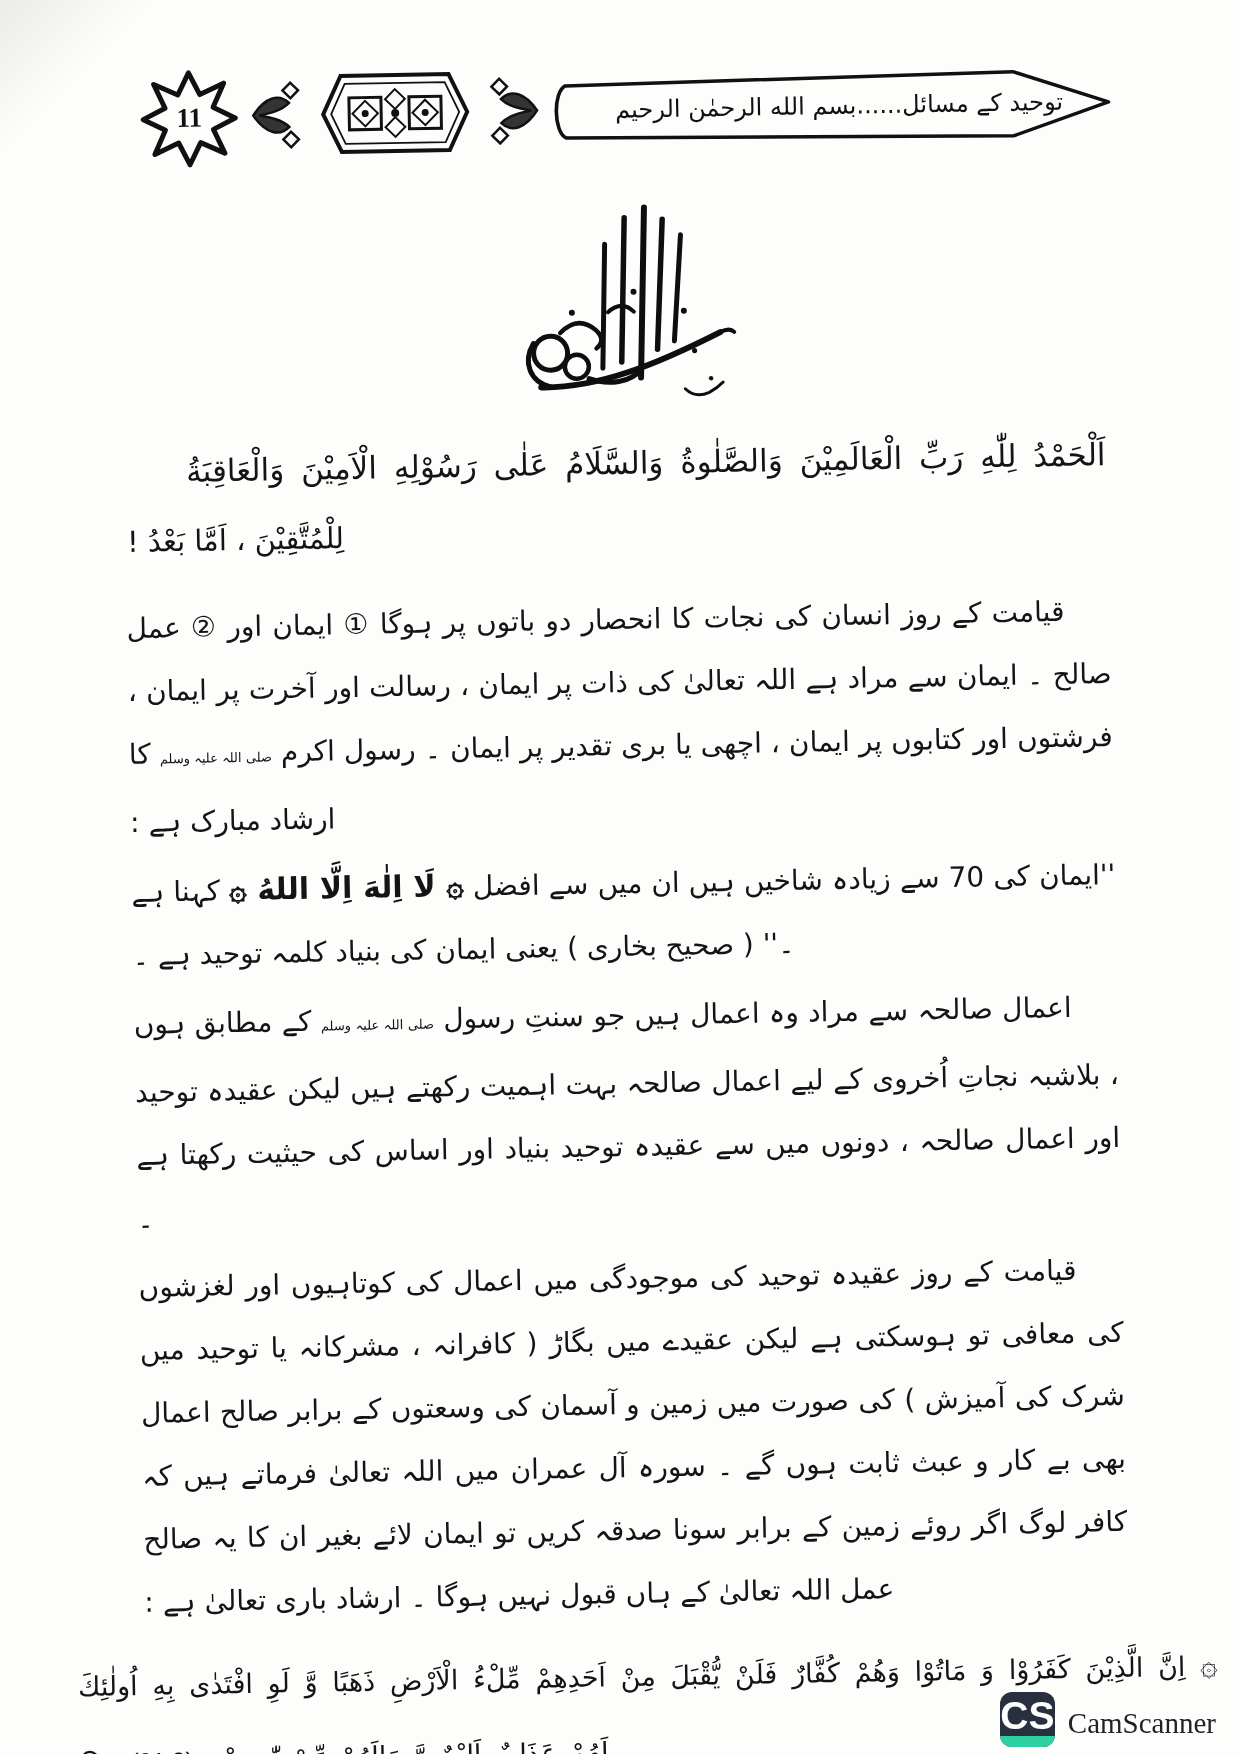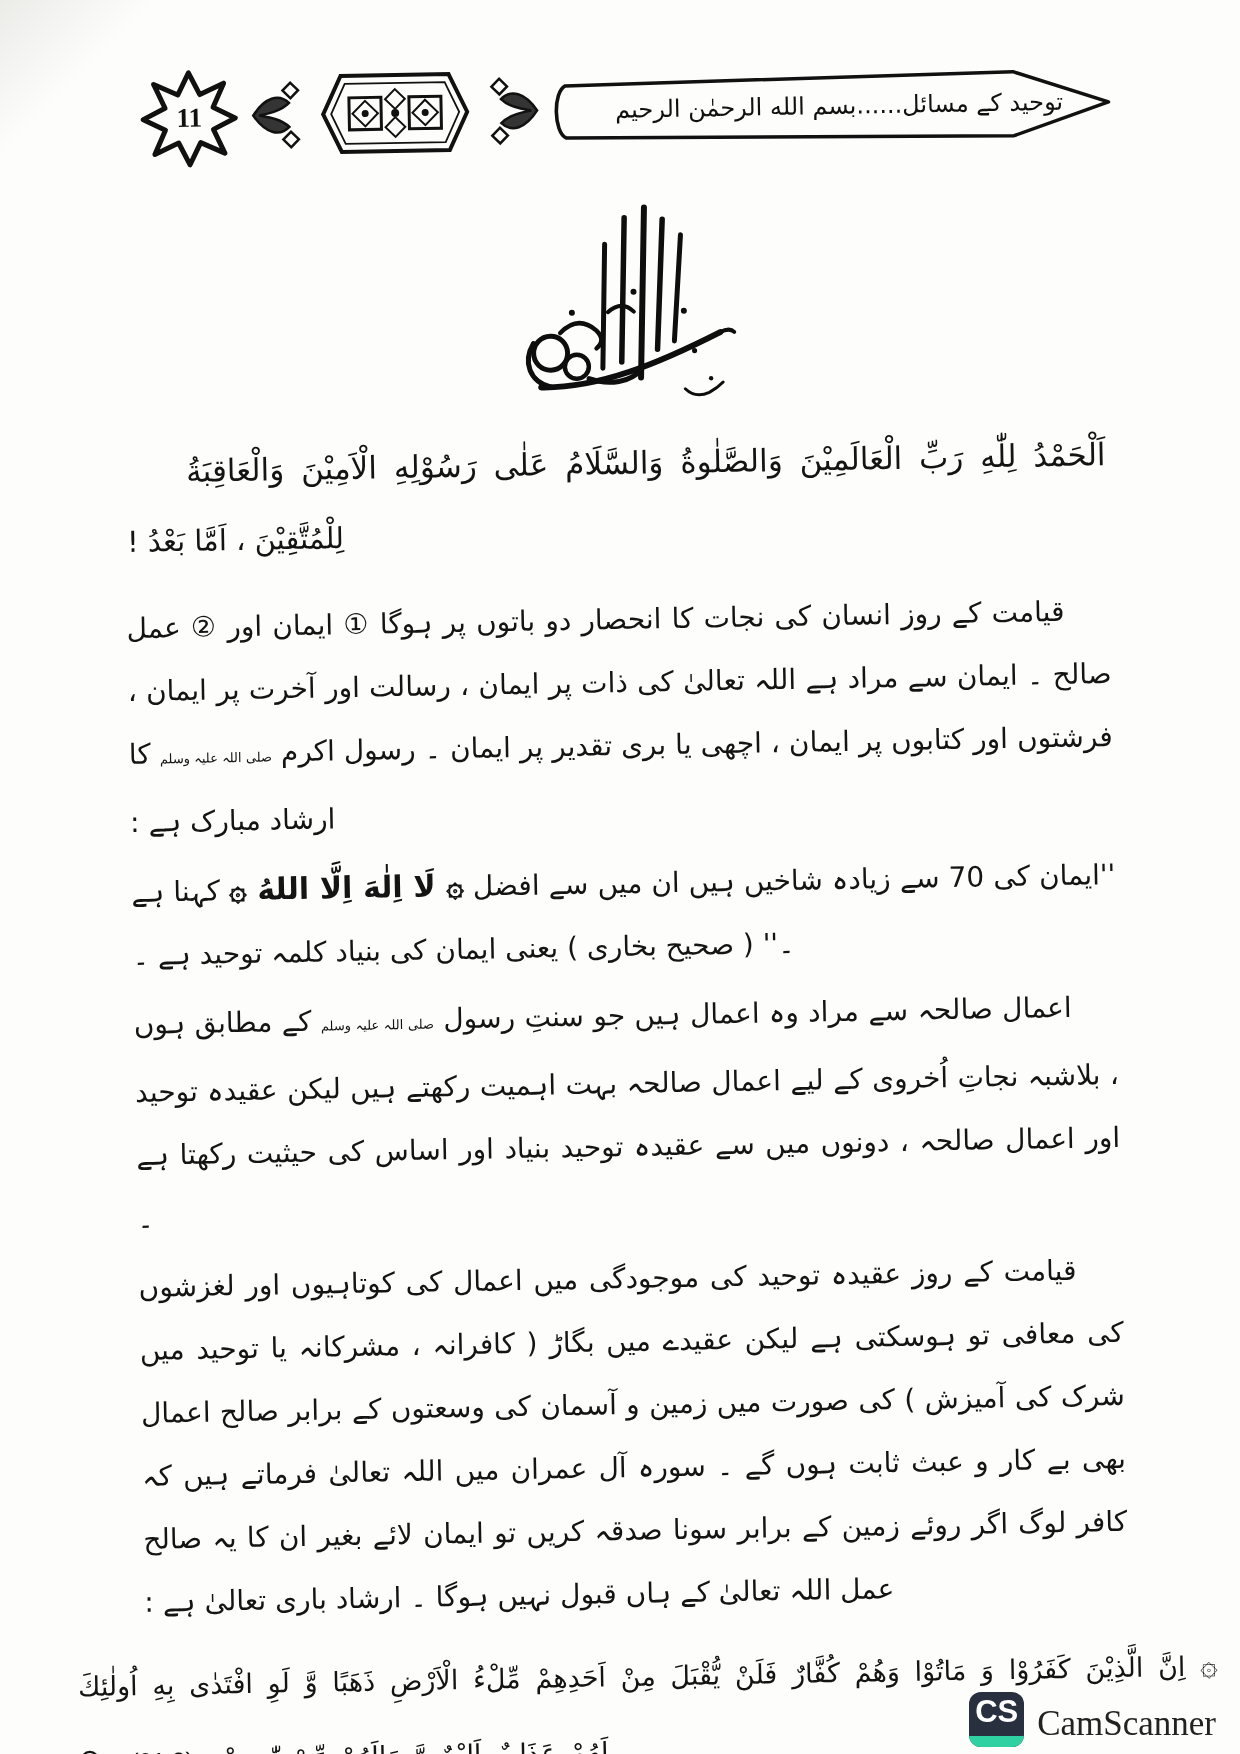--- a/index.html
+++ b/index.html
@@ -66,25 +66,25 @@
   .watermark{
     position:absolute;right:24px;top:1692px;
     display:flex;align-items:center;
   }
   .cs-badge{
     position:relative;width:55px;height:55px;border-radius:12px;
     background:#28303f;overflow:hidden;flex:0 0 auto;
   }
   .cs-badge .cs-txt{
     position:absolute;top:2px;left:0;right:0;text-align:center;
-    font-family:"Liberation Sans",sans-serif;font-weight:bold;font-size:31px;color:#ffffff;
+    font-family:"Liberation Sans",sans-serif;font-weight:bold;font-size:39px;color:#ffffff;
   }
   .cs-badge .cs-strip{position:absolute;left:0;right:0;bottom:0;height:11px;background:#2fd0a2;}
   .cs-name{
-    margin-left:13px;font-family:"Liberation Serif",serif;font-size:35px;color:#222222;margin-top:8px;
+    margin-left:13px;font-family:"Liberation Serif",serif;font-size:29px;color:#222222;margin-top:8px;
   }
 </style>
 </head>
 <body>
 
 <div class="page">
   <div class="tilt">
 
     <div class="header">
 

